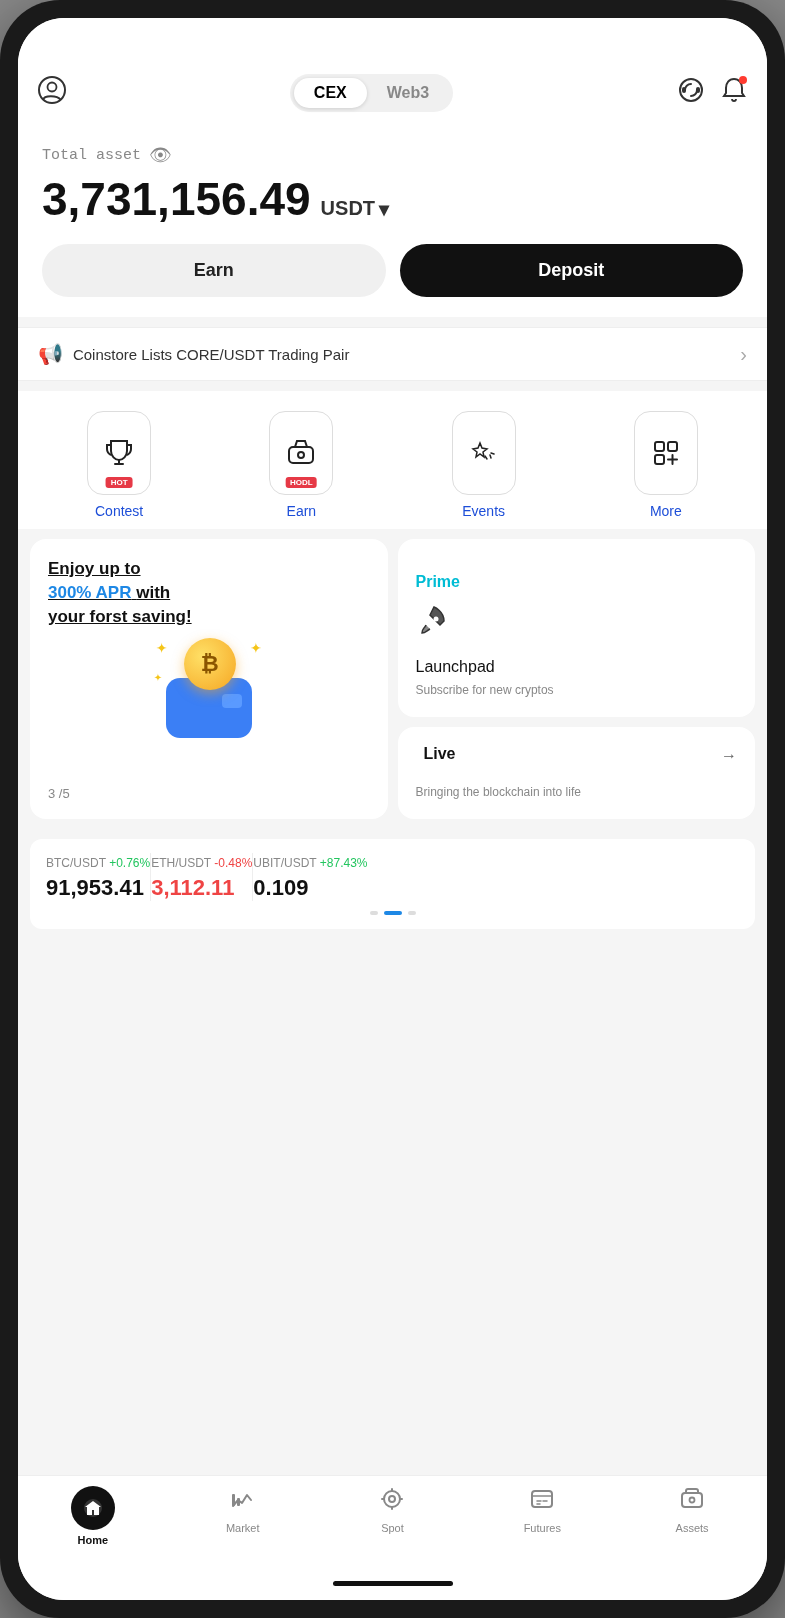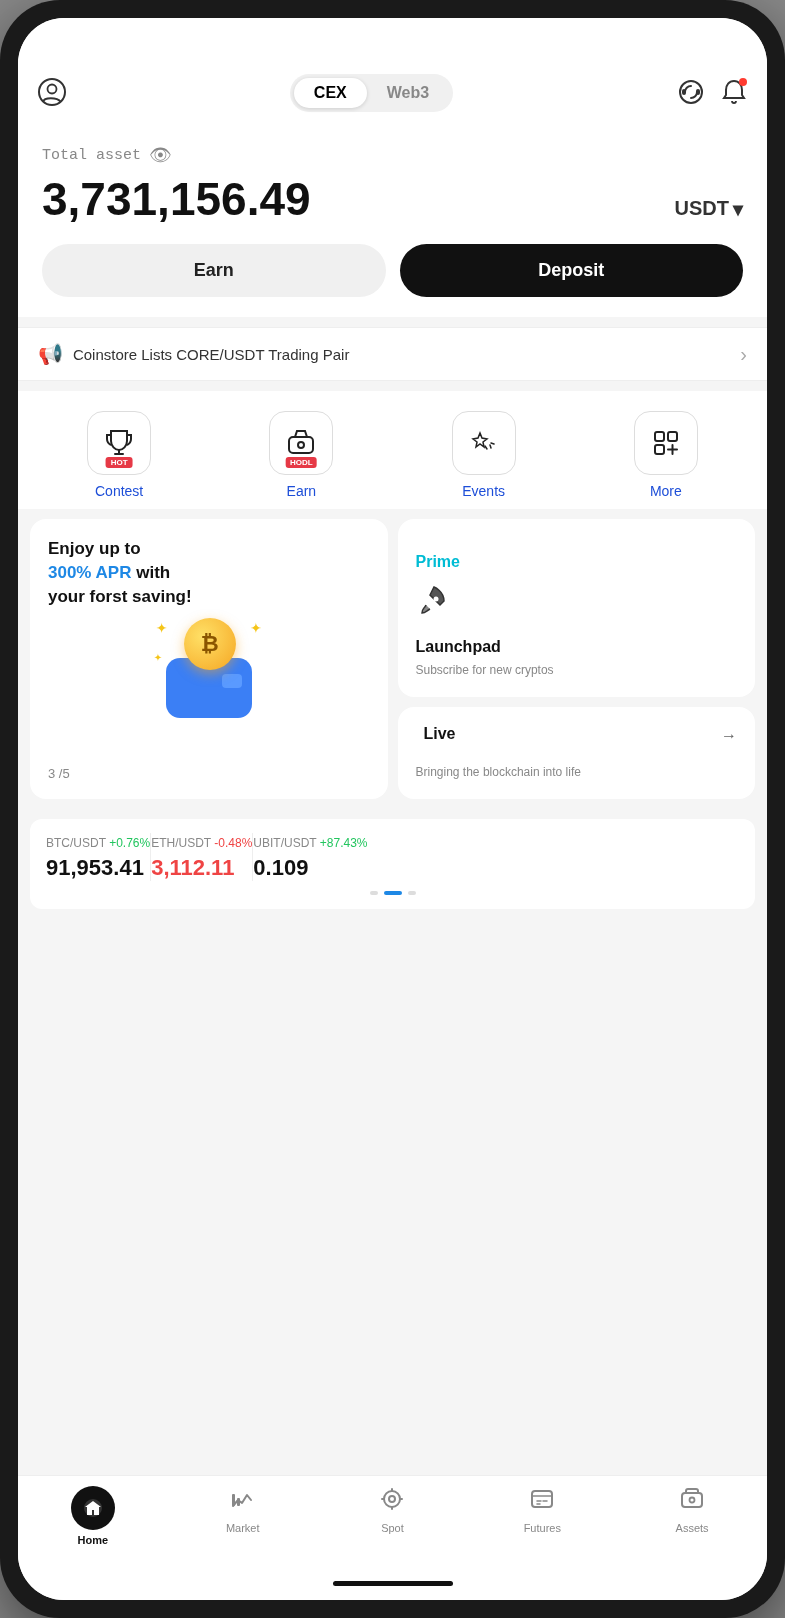--- a/index.html
+++ b/index.html
@@ -40,21 +40,21 @@
       overflow-y: auto;
       display: flex;
       flex-direction: column;
     }
 
     
     .header {
       background: #fff;
       padding: 12px 20px 16px;
       display: flex;
-      align-items: flex-end;
+      align-items: center;
       justify-content: space-between;
     }
     .header-center {
       display: flex;
       align-items: center;
       gap: 0;
       background: #f0f0f0;
       border-radius: 20px;
       padding: 4px;
     }
@@ -113,21 +113,20 @@
       font-family: Liberation Mono, monospace;
     }
     .total-amount {
       font-size: 44px;
       font-weight: 800;
       color: #111;
       display: flex;
       align-items: baseline;
       gap: 10px;
       margin-bottom: 18px;
-      justify-content: space-between;
     }
     .amount-currency {
       font-size: 20px;
       font-weight: 600;
       color: #333;
       display: flex;
       align-items: center;
       gap: 4px;
     }
     .action-btns {
@@ -187,21 +186,21 @@
     .nav-item {
       display: flex;
       flex-direction: column;
       align-items: center;
       gap: 8px;
       cursor: pointer;
       min-width: 80px;
     }
     .nav-icon-box {
       width: 64px;
-      height: 64px;
+      height: 84px;
       border: 1.5px solid #ddd;
       border-radius: 16px;
       display: flex;
       align-items: center;
       justify-content: center;
       font-size: 26px;
       position: relative;
     }
     .badge-hot {
       position: absolute;
@@ -253,20 +252,21 @@
       flex-direction: column;
       justify-content: space-between;
       min-height: 280px;
       position: relative;
     }
     .card-apr-text {
       font-size: 17px;
       font-weight: 700;
       color: #111;
       line-height: 1.4;
+      text-decoration: underline;
     }
     .card-apr-highlight {
       color: #1e88e5;
     }
     .card-pagination {
       font-size: 13px;
       color: #888;
       margin-top: auto;
       padding-top: 10px;
     }
@@ -279,21 +279,21 @@
       color: #00bcd4;
       font-weight: 700;
       font-size: 16px;
     }
     .card-rocket {
       font-size: 30px;
       margin: 6px 0;
     }
     .card-title {
       font-size: 16px;
-      font-weight: 700;
+      font-weight: 400;
       color: #111;
     }
     .card-desc {
       font-size: 12px;
       color: #888;
       line-height: 1.4;
     }
     .card-bottom-right {
       display: flex;
       flex-direction: column;

